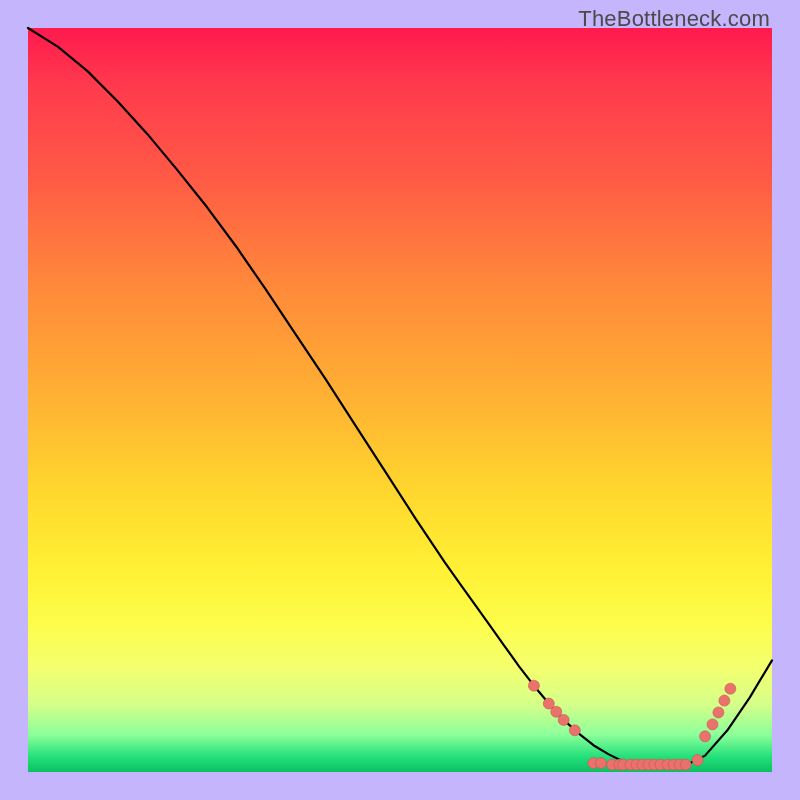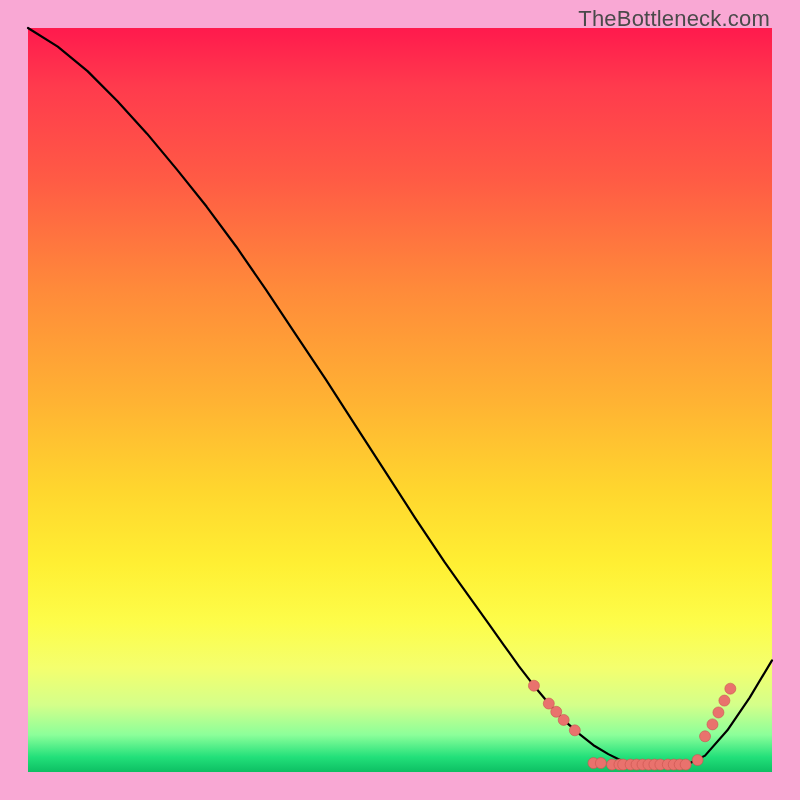--- a/index.html
+++ b/index.html
@@ -8,21 +8,21 @@
     width: 800px;
     height: 800px;
     background: #000;
     overflow: hidden;
     font-family: Arial, Helvetica, sans-serif;
   }
   .frame {
     position: relative;
     width: 800px;
     height: 800px;
-    background: #f9a8d4;
+    background: #c4b5fd;
   }
   .plot-area {
     position: absolute;
     left: 28px;
     top: 28px;
     width: 744px;
     height: 744px;
     
     background: linear-gradient(
       to bottom,

